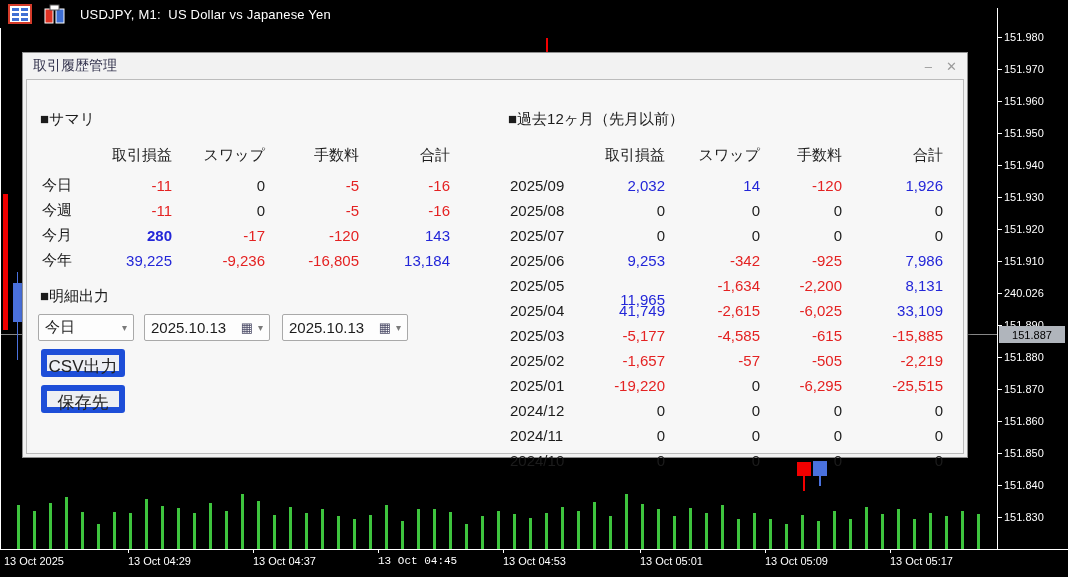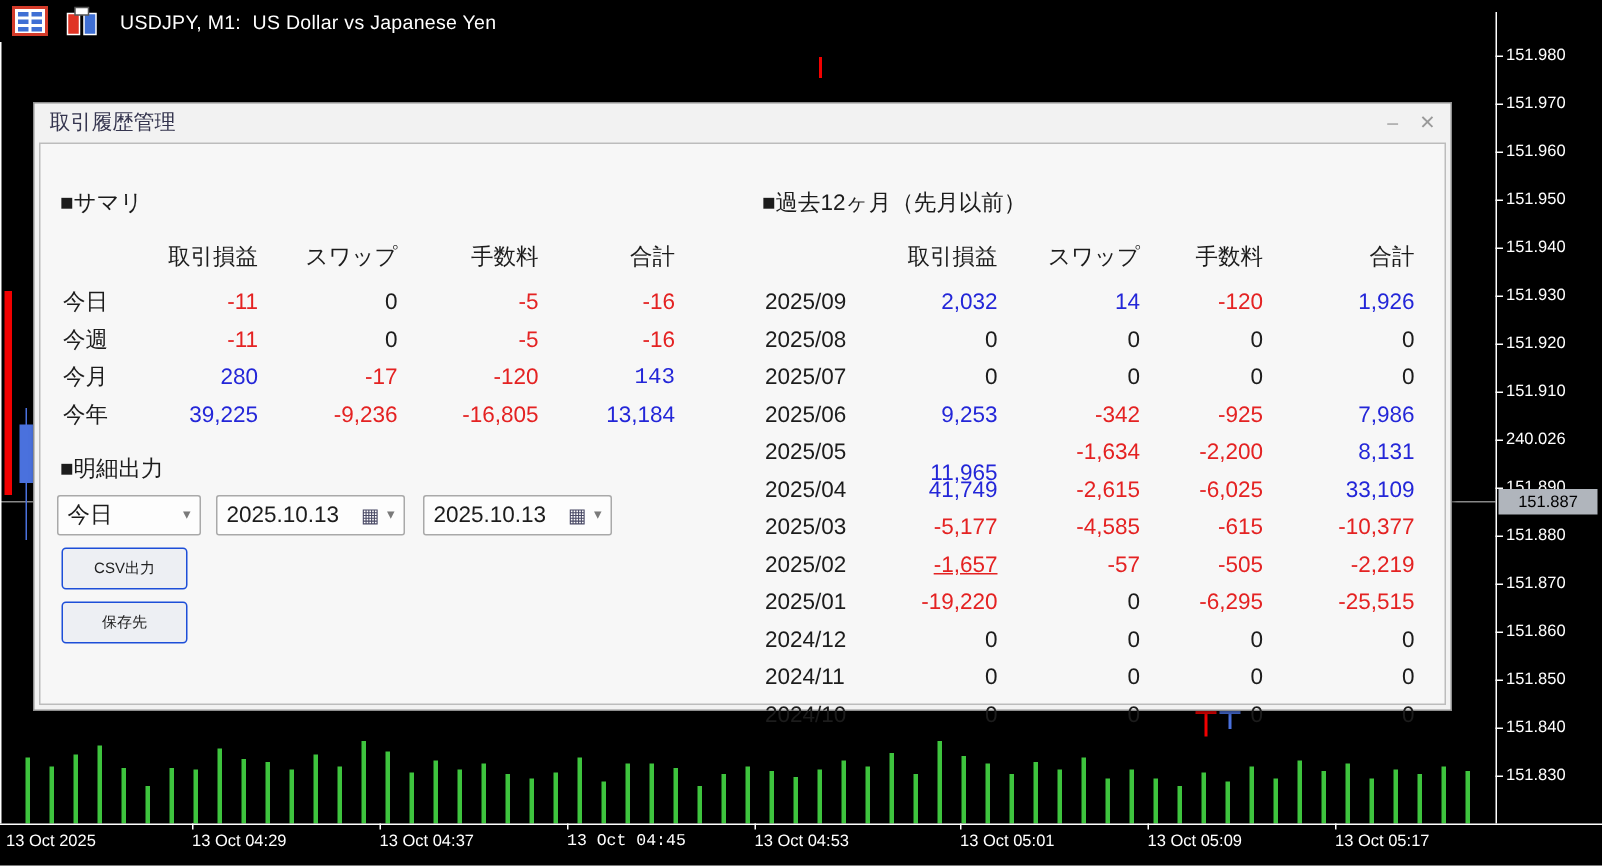--- a/index.html
+++ b/index.html
@@ -34,21 +34,21 @@
 
   #price-line { position:absolute; left:0; top:334px; width:997px; height:1px;
                 background:#878787; z-index:1; }
 
   .vbar { position:absolute; width:3px; z-index:1; }
   .frag { position:absolute; z-index:1; }
 
   #chart-canvas { position:absolute; left:1px; top:28px; width:996px; height:521px; z-index:0; }
 
   
-  #dialog { position:absolute; left:22px; top:68px; width:946px; height:406px;
+  #dialog { position:absolute; left:22px; top:52px; width:946px; height:406px;
             background:#f2f2f2; border:1px solid #8f8f8f; z-index:10;
             box-shadow:1px 1px 3px rgba(0,0,0,0.5); }
   .dlg-title { position:absolute; left:0; top:0; right:0; height:26px;
                display:flex; align-items:center; padding:0 10px; }
   .dlg-title-text { color:#34344e; font-size:14px; flex:1; }
   .dlg-sys { display:flex; gap:14px; color:#9a9a9a; font-size:13px; }
   .dlg-sys span { cursor:default; }
   .dlg-body { position:absolute; left:3px; top:26px; right:3px; bottom:3px;
               background:#f7f7f7; border:1px solid #bcbcbc; }
 
@@ -66,22 +66,22 @@
   .zer { color:#1c1c1c; }
 
   .ctl { position:absolute; height:27px; background:#fdfdfd; border:1px solid #a9a9a9;
          border-radius:2px; display:flex; align-items:center; font-size:15px;
          color:#1c1c1c; padding:0 6px; }
   .ctl .grow { flex:1; }
   .ctl .chev { color:#7a7a7a; font-size:10px; margin-left:5px; }
   .ctl .cal  { color:#4a4a66; font-size:13px; margin-left:6px; }
 
   .dlg-btn { position:absolute; left:14px; width:84px; height:28px;
-             background:#edeff3; border:1px solid #1d4ed8; border-radius:3px;
-             font-size:10px; color:#222; font-family:inherit; }
+             background:#edeff3; border:6px solid #1d4ed8; border-radius:3px;
+             font-size:17px; color:#222; font-family:inherit; }
 </style>
 </head>
 <body>
 
 <div id="chart-canvas"></div>
 
 <div id="topbar">
   <span class="icon">
     <svg width="24" height="20" viewBox="0 0 24 20">
       <rect x="1" y="1" width="22" height="18" fill="#fff" stroke="#d43b2a" stroke-width="2"></rect>
@@ -297,24 +297,24 @@
         </div>
         <div class="trow">
           <span class="tc lab" style="width: 62px;">今週</span>
           <span class="tc val neg" style="width: 68px;">-11</span>
           <span class="tc val zer" style="width: 93px;">0</span>
           <span class="tc val neg" style="width: 94px;">-5</span>
           <span class="tc val neg" style="width: 91px;">-16</span>
         </div>
         <div class="trow">
           <span class="tc lab" style="width: 62px;">今月</span>
-          <span class="tc val pos" style="width: 68px;">280</span>
+          <span class="tc val pos" style="width: 68px; font-weight: bold;">280</span>
           <span class="tc val neg" style="width: 93px;">-17</span>
           <span class="tc val neg" style="width: 94px;">-120</span>
-          <span class="tc val pos" style="width: 91px; font-family: Liberation Mono, monospace;">143</span>
+          <span class="tc val pos" style="width: 91px;">143</span>
         </div>
         <div class="trow">
           <span class="tc lab" style="width: 62px;">今年</span>
           <span class="tc val pos" style="width: 68px;">39,225</span>
           <span class="tc val neg" style="width: 93px;">-9,236</span>
           <span class="tc val neg" style="width: 94px;">-16,805</span>
           <span class="tc val pos" style="width: 91px;">13,184</span>
         </div>
       </div>
 
@@ -387,25 +387,25 @@
           <span class="tc val pos" style="width: 93px;">41,749</span>
           <span class="tc val neg" style="width: 95px;">-2,615</span>
           <span class="tc val neg" style="width: 82px;">-6,025</span>
           <span class="tc val pos" style="width: 101px;">33,109</span>
         </div>
         <div class="trow">
           <span class="tc lab" style="width: 62px;">2025/03</span>
           <span class="tc val neg" style="width: 93px;">-5,177</span>
           <span class="tc val neg" style="width: 95px;">-4,585</span>
           <span class="tc val neg" style="width: 82px;">-615</span>
-          <span class="tc val neg" style="width: 101px;">-10,377</span>
+          <span class="tc val neg" style="width: 101px;">-15,885</span>
         </div>
         <div class="trow">
           <span class="tc lab" style="width: 62px;">2025/02</span>
-          <span class="tc val neg" style="width: 93px; text-decoration: underline;">-1,657</span>
+          <span class="tc val neg" style="width: 93px;">-1,657</span>
           <span class="tc val neg" style="width: 95px;">-57</span>
           <span class="tc val neg" style="width: 82px;">-505</span>
           <span class="tc val neg" style="width: 101px;">-2,219</span>
         </div>
         <div class="trow">
           <span class="tc lab" style="width: 62px;">2025/01</span>
           <span class="tc val neg" style="width: 93px;">-19,220</span>
           <span class="tc val zer" style="width: 95px;">0</span>
           <span class="tc val neg" style="width: 82px;">-6,295</span>
           <span class="tc val neg" style="width: 101px;">-25,515</span>

